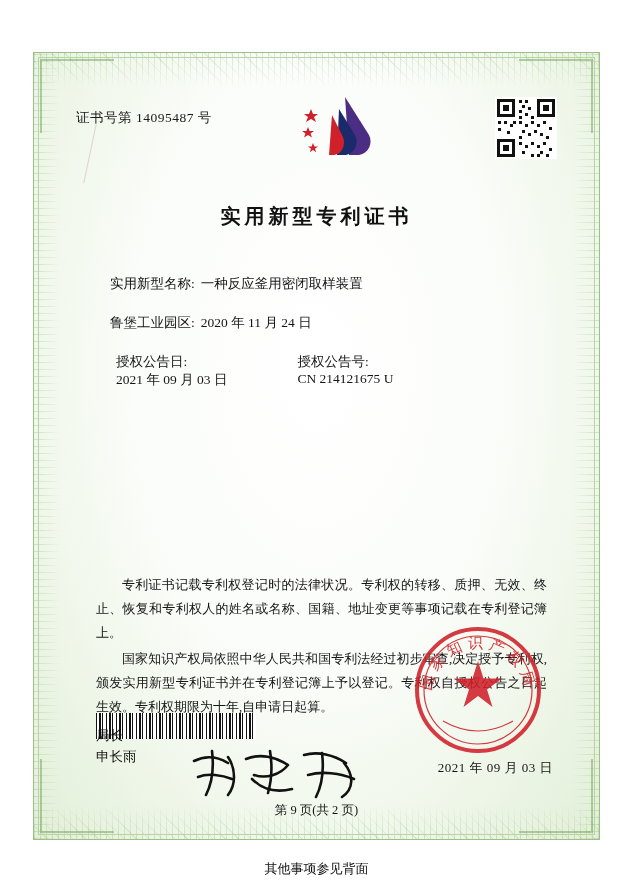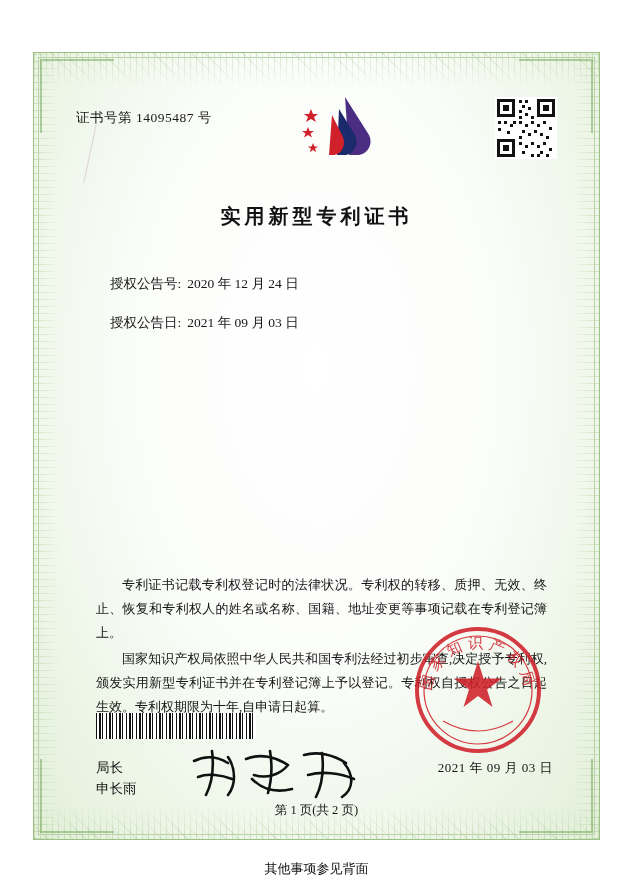--- a/index.html
+++ b/index.html
@@ -100,21 +100,21 @@
     margin-bottom:21px;
     font-size:13.5px;color:#151515;
   }
   .row .lbl{
     white-space:pre;
     flex:0 0 auto;
   }
   .row .val{
     margin-left:6px;
   }
-  .row.two .seg{display:flex;align-items:baseline;}
+  .row.two .seg{display:flex;align-items:baseline;flex-direction:column;}
   .row.two .seg.right{margin-left:64px;}
 
   
   .paras{
     position:absolute;left:62px;right:52px;top:520px;
     font-size:13px;color:#151515;line-height:1.85;
     text-align:justify;
   }
   .paras p{margin:0 0 2px 0;text-indent:26px;}
 
@@ -123,21 +123,21 @@
     position:absolute;left:62px;top:660px;
     width:160px;height:26px;
     background:repeating-linear-gradient(90deg,
       #111 0px,#111 1px,#fff 1px,#fff 3px,
       #111 3px,#111 5px,#fff 5px,#fff 6px,
       #111 6px,#111 7px,#fff 7px,#fff 10px);
   }
 
   
   .sig-label{
-    position:absolute;left:62px;top:705px;
+    position:absolute;left:62px;top:673px;
     font-size:13.5px;color:#111;line-height:1.55;
   }
   .sig-name{
     position:absolute;left:150px;top:692px;
     width:190px;height:58px;
   }
 
   
   .seal{
     position:absolute;right:56px;bottom:84px;
@@ -246,27 +246,35 @@
           <rect x="51" y="57" width="3" height="3"></rect>
             <rect x="42" y="57" width="3" height="3"></rect>
         </g>
       </svg>
     </div>
 
     <div class="title">实用新型专利证书</div>
 
     <div class="fields">
       <div class="row">
-        <span class="lbl">授权公告号:</span>
-        <span class="val">2020 年 12 月 24 日</span>
+        <span class="lbl">实用新型名称:</span>
+        <span class="val">一种反应釜用密闭取样装置</span>
+      </div>
+      <div class="row">
+        <span class="lbl">鲁堡工业园区:</span>
+        <span class="val">2020 年 11 月 24 日</span>
       </div>
       <div class="row two">
         <span class="seg">
           <span class="lbl">授权公告日:</span>
           <span class="val">2021 年 09 月 03 日</span>
+        </span>
+        <span class="seg right">
+          <span class="lbl">授权公告号:</span>
+          <span class="val">CN 214121675 U</span>
         </span>
       </div>
     </div>
 
     <div class="paras">
       <p>专利证书记载专利权登记时的法律状况。专利权的转移、质押、无效、终止、恢复和专利权人的姓名或名称、国籍、地址变更等事项记载在专利登记簿上。</p>
       <p>国家知识产权局依照中华人民共和国专利法经过初步审查,决定授予专利权,颁发实用新型专利证书并在专利登记簿上予以登记。专利权自授权公告之日起生效。专利权期限为十年,自申请日起算。</p>
     </div>
 
     <div class="barcode"></div>
@@ -302,17 +310,17 @@
           <path id="sealarc" d="M 18 70 A 47 47 0 0 1 112 70" fill="none"></path>
           <text font-size="15" font-family="'DejaVu Serif', serif" fill="#d0202a" letter-spacing="5">
             <textPath href="#sealarc" startOffset="50%" text-anchor="middle">国家知识产权局</textPath>
           </text>
           <path d="M30 96 Q65 116 100 96" fill="none" stroke="#d0202a" stroke-width="1.2"></path>
         </g>
       </svg>
     </div>
     <div class="seal-date">2021 年 09 月 03 日</div>
 
-    <div class="page-no">第 1 页(共 2 页)</div>
+    <div class="page-no">第 9 页(共 2 页)</div>
   </div>
 
   <div class="outside-note">其他事项参见背面</div>
 </div>
 
 </body></html>

